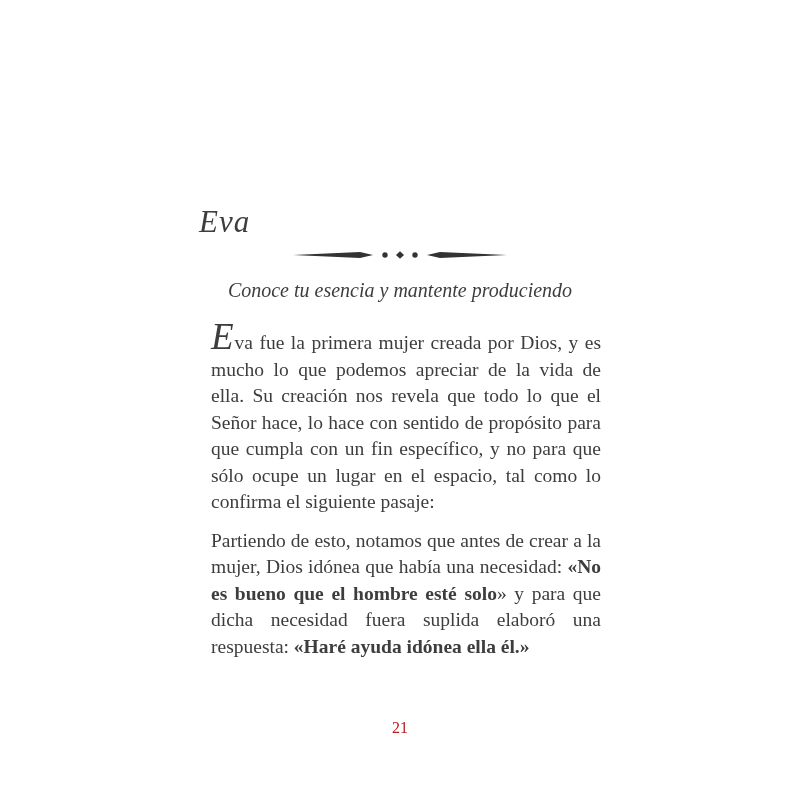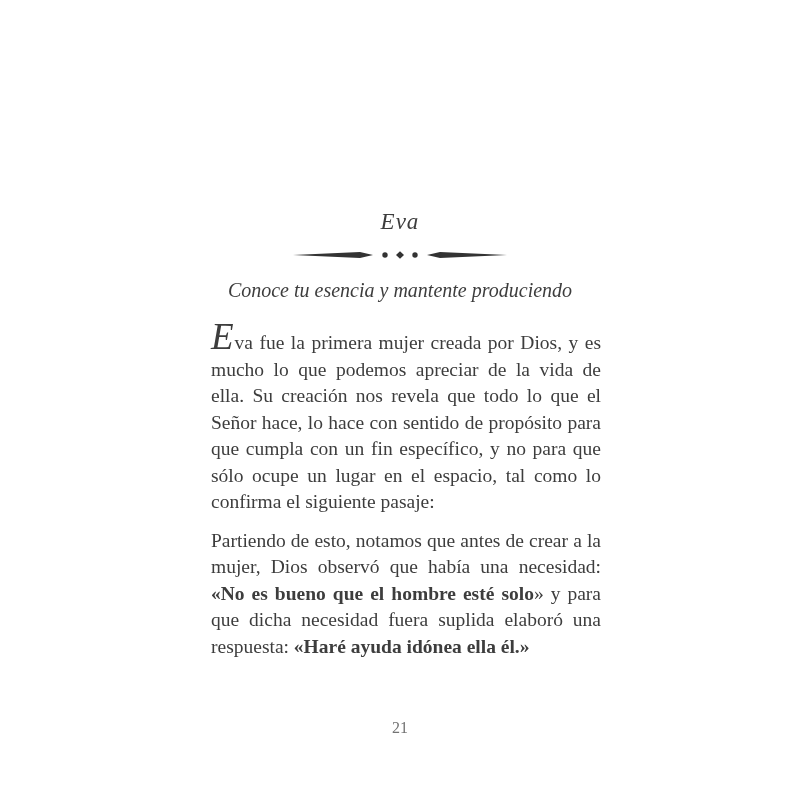--- a/index.html
+++ b/index.html
@@ -16,25 +16,25 @@
     color: #3d3d3d;
     overflow: hidden;
   }
   .column {
     position: absolute;
     left: 199px;
     top: 204px;
     width: 402px;
   }
   .chapter-title {
-    font-size: 23px;
+    font-size: 31px;
     line-height: 36px;
     font-weight: normal;
     font-style: italic;
-    text-align: center;
+    text-align: left;
     margin: 0 0 8px 0;
     letter-spacing: 1px;
   }
   .ornament-wrap {
     text-align: center;
     margin: 0 0 13px 0;
     line-height: 0;
   }
   .chapter-subtitle {
     font-size: 20px;
@@ -65,21 +65,21 @@
     font-weight: bold;
   }
   .page-number {
     position: absolute;
     top: 719px;
     left: 0;
     width: 800px;
     text-align: center;
     font-size: 16px;
     line-height: 18px;
-    color: #737373;
+    color: #b91c1c;
   }
 </style>
 </head>
 <body>
 
 <div class="page">
   <div class="column">
 
     <h1 class="chapter-title">Eva</h1>
 
@@ -95,19 +95,19 @@
       </svg>
     </div>
 
     <h2 class="chapter-subtitle">Conoce tu esencia y mantente produciendo</h2>
 
     <div class="body-text">
 
       <p><span class="initial-cap">E</span><span>va fue la primera mujer creada por Dios, y es mucho lo que podemos apreciar de la vida de ella. Su creación nos revela que todo lo que el Señor hace, lo hace con sentido de propósito para que cumpla con un fin específico, y no para que sólo ocupe un lugar en el espacio, tal como lo confirma el siguiente pasaje:</span></p>
 
 
-      <p><span>Partiendo de esto, notamos que antes de crear a la mujer, Dios observó que había una necesidad: </span><span class="bd">«No es bueno que el hombre esté solo</span><span>» y para que dicha necesidad fuera suplida elaboró una respuesta: </span><span class="bd">«Haré ayuda idónea ella él.»</span></p>
+      <p><span>Partiendo de esto, notamos que antes de crear a la mujer, Dios idónea que había una necesidad: </span><span class="bd">«No es bueno que el hombre esté solo</span><span>» y para que dicha necesidad fuera suplida elaboró una respuesta: </span><span class="bd">«Haré ayuda idónea ella él.»</span></p>
 
     </div>
   </div>
 
   <div class="page-number">21</div>
 </div>
 
 </body></html>

